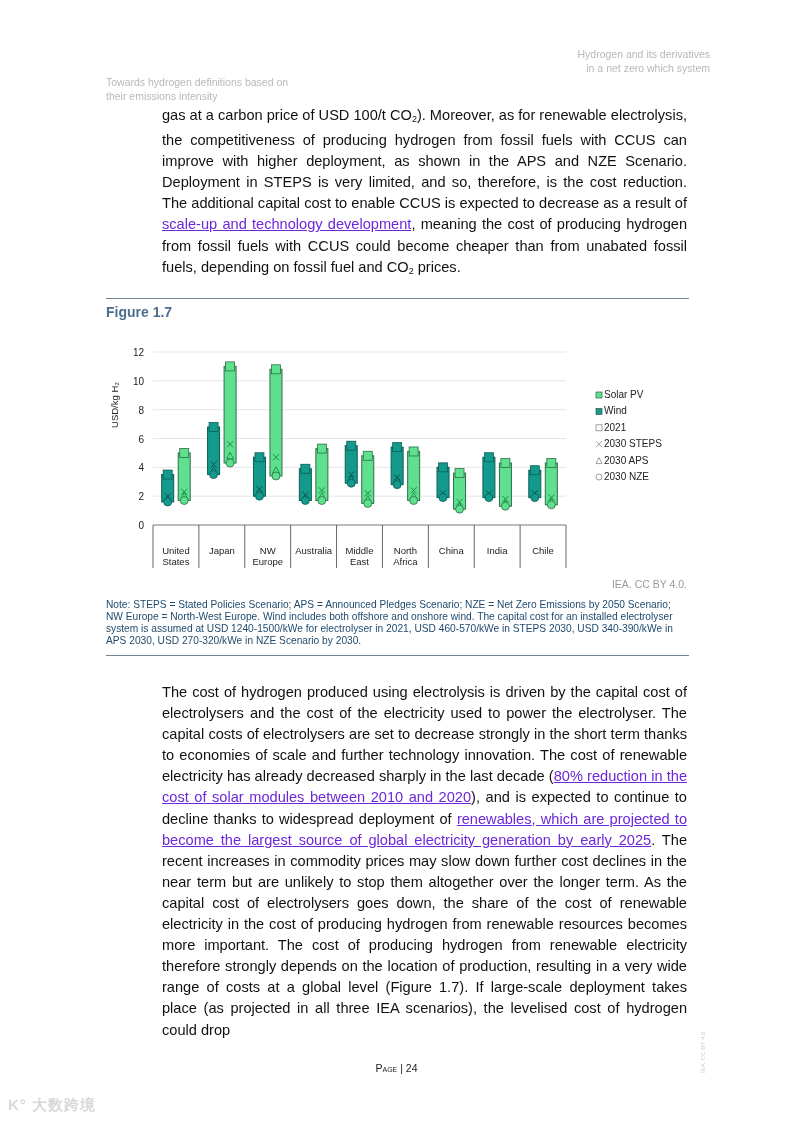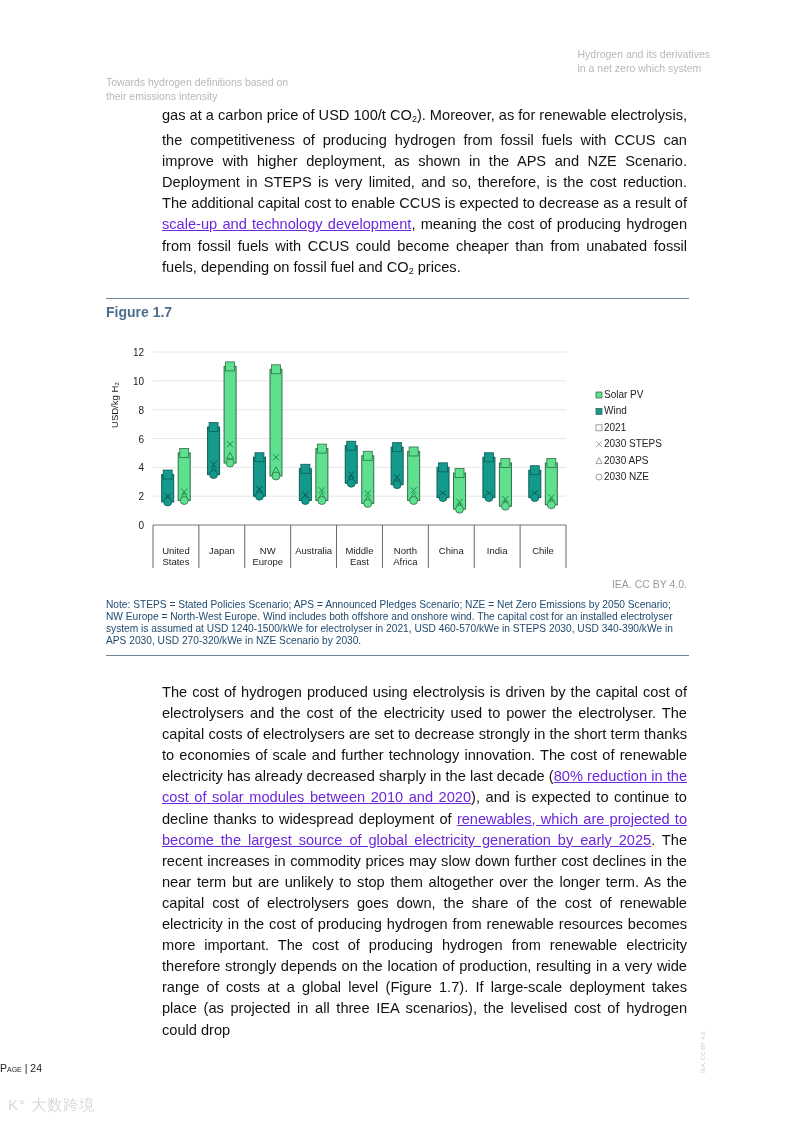--- a/index.html
+++ b/index.html
@@ -1,34 +1,34 @@
 <!DOCTYPE html>
 <html><head>
 <meta charset="utf-8">
 <style>
   * { box-sizing: border-box; margin: 0; padding: 0; }
   body { width: 793px; height: 1122px; background: #ffffff; position: relative; overflow: hidden; font-family: "Liberation Sans", sans-serif; color: #111; }
   .hdr { position: absolute; top: 47px; font-size: 10.5px; line-height: 14px; color: #b8b8b8; }
   .hdr-left { left: 106px; margin-top: 28px; }
-  .hdr-right { right: 83px; text-align: left; }
+  .hdr-right { right: 83px; text-align: right; }
   .body-text { position: absolute; left: 162px; width: 525px; font-size: 14.6px; line-height: 21.1px; text-align: justify; color: #111; }
   .body-text a { color: #6d28d9; text-decoration: underline; }
   sub { font-size: 9px; vertical-align: -2px; }
   .fig-rule { position: absolute; left: 106px; width: 583px; height: 1px; background: #6e8797; }
   .fig-title { position: absolute; left: 106px; top: 304px; width: 583px; display: flex; flex-direction: column; }
   .fig-num { color: #4c6e8e; font-weight: bold; font-size: 14px; width: 75px; flex-shrink: 0; line-height: 17px; }
   .fig-cap { color: #1f4a6e; font-weight: bold; font-size: 14px; line-height: 17px; }
   .chart { position: absolute; left: 100px; top: 340px; width: 600px; height: 232px; }
   .credit { position: absolute; right: 106px; top: 578px; font-size: 10.5px; color: #9a9a9a; }
   .note { position: absolute; left: 106px; top: 599px; width: 583px; font-size: 10.2px; line-height: 12px; color: #1f4a6e; }
-  .page-num { position: absolute; top: 1062px; left: 0; width: 793px; font-size: 10.5px; color: #222; }
+  .page-num { position: absolute; top: 1062px; left: 0; width: 793px; text-align: center; font-size: 10.5px; color: #222; }
   .page-num .pg { font-variant: small-caps; }
   .side-credit { position: absolute; left: 700px; top: 1015px; width: 14px; height: 60px; }
   .side-credit span { display: block; transform: rotate(-90deg) translate(-58px, 0); transform-origin: left top; white-space: nowrap; font-size: 6px; color: #cccccc; width: 60px; }
-  .watermark { position: absolute; left: 8px; top: 1096px; font-size: 15px; color: #d8d8d8; font-weight: normal; letter-spacing: 1px; }
+  .watermark { position: absolute; left: 8px; top: 1096px; font-size: 15px; color: #d8d8d8; font-weight: bold; letter-spacing: 1px; }
 </style>
 </head>
 <body>
 
 <div class="hdr hdr-left">
   <div>Towards hydrogen definitions based on</div>
   <div>their emissions intensity</div>
 </div>
 <div class="hdr hdr-right">
   <div>Hydrogen and its derivatives</div>

